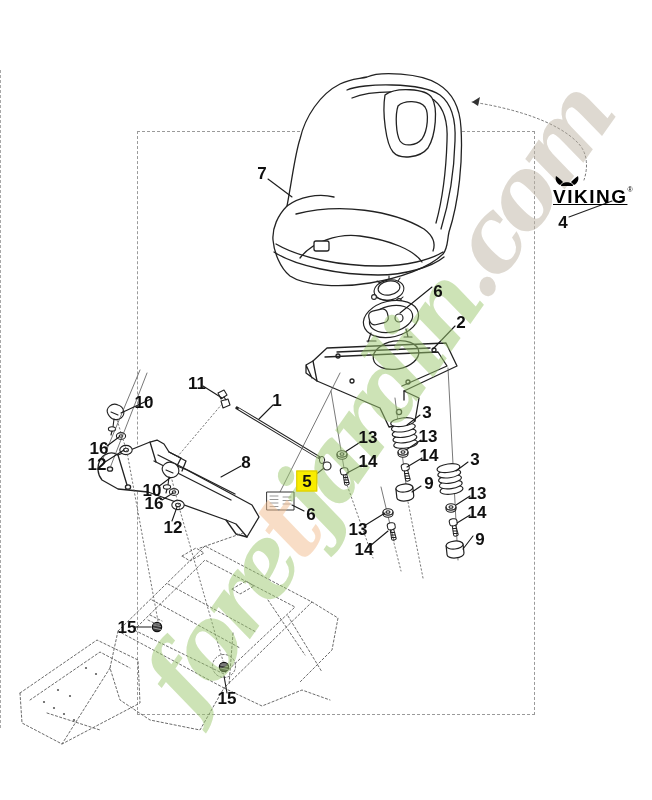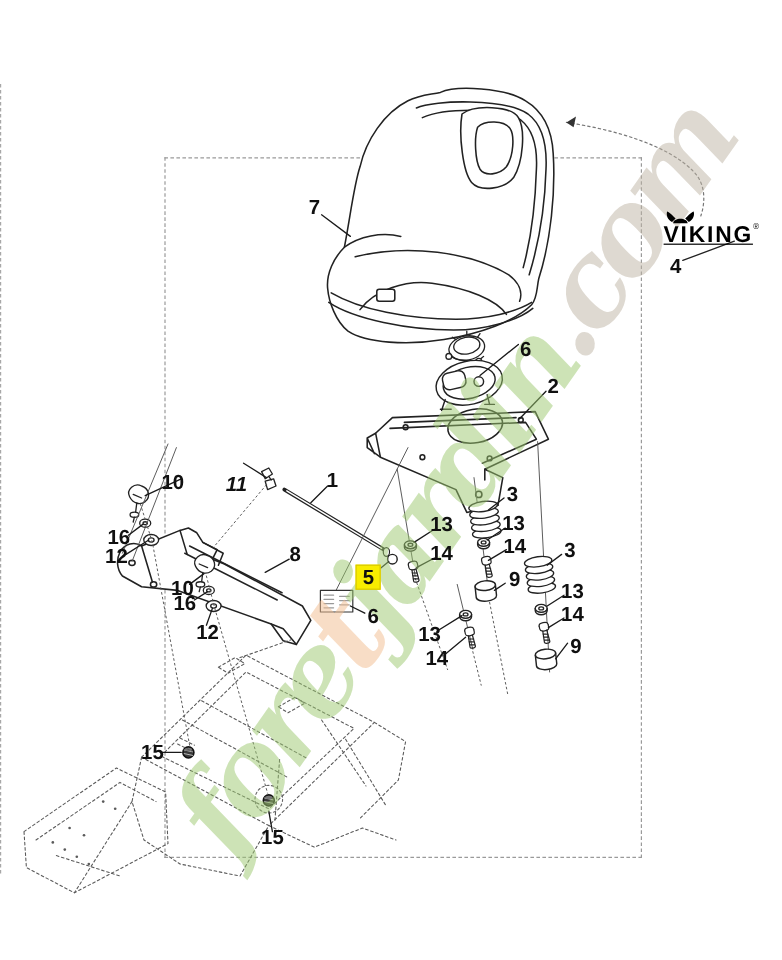--- a/index.html
+++ b/index.html
@@ -316,21 +316,21 @@
       <path d="M5,9 C1,7 0,3 1,0 C4,2 6,4 8,6 Z" fill="#000"></path>
       <path d="M19,9 C23,7 24,3 23,0 C20,2 18,4 16,6 Z" fill="#000"></path>
     </svg><span class="word">VIKING</span><sup>®</sup>
   </div>
 
   <div>
       <div class="part-label" style="left: 262px; top: 173px;">7</div>
       <div class="part-label" style="left: 563px; top: 222px;">4</div>
       <div class="part-label" style="left: 438px; top: 291px;">6</div>
       <div class="part-label" style="left: 461px; top: 322px;">2</div>
-      <div class="part-label" style="left: 197px; top: 404px; font-style: italic;">11</div>
+      <div class="part-label" style="left: 197px; top: 383px;">11</div>
       <div class="part-label" style="left: 277px; top: 400px;">1</div>
       <div class="part-label" style="left: 144px; top: 402px;">10</div>
       <div class="part-label" style="left: 427px; top: 412px;">3</div>
       <div class="part-label" style="left: 368px; top: 437px;">13</div>
       <div class="part-label" style="left: 428px; top: 436px;">13</div>
       <div class="part-label" style="left: 99px; top: 448px;">16</div>
       <div class="part-label" style="left: 368px; top: 461px;">14</div>
       <div class="part-label" style="left: 429px; top: 455px;">14</div>
       <div class="part-label" style="left: 246px; top: 462px;">8</div>
       <div class="part-label" style="left: 475px; top: 459px;">3</div>

